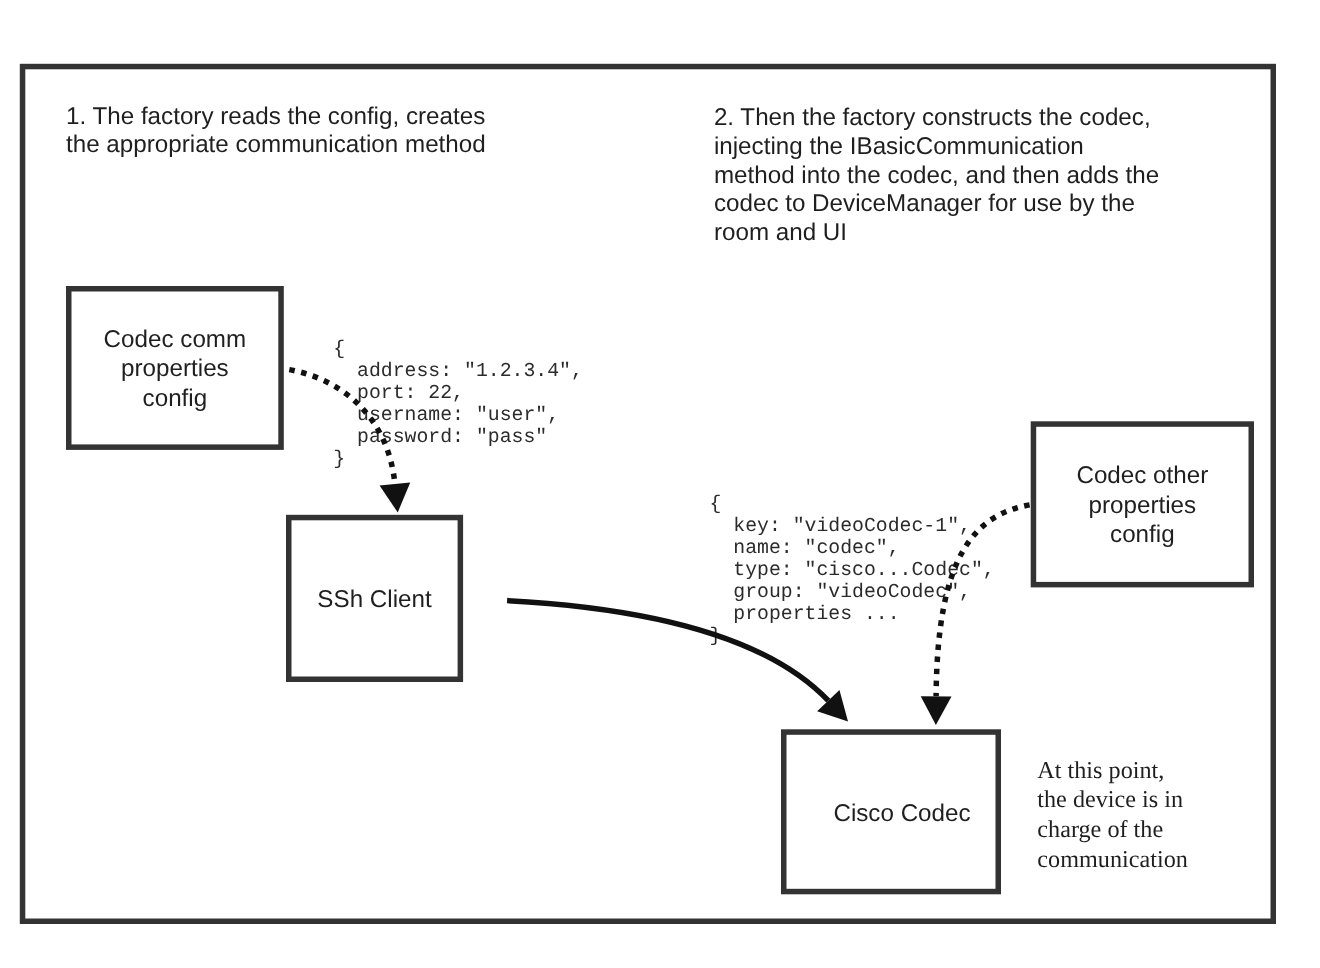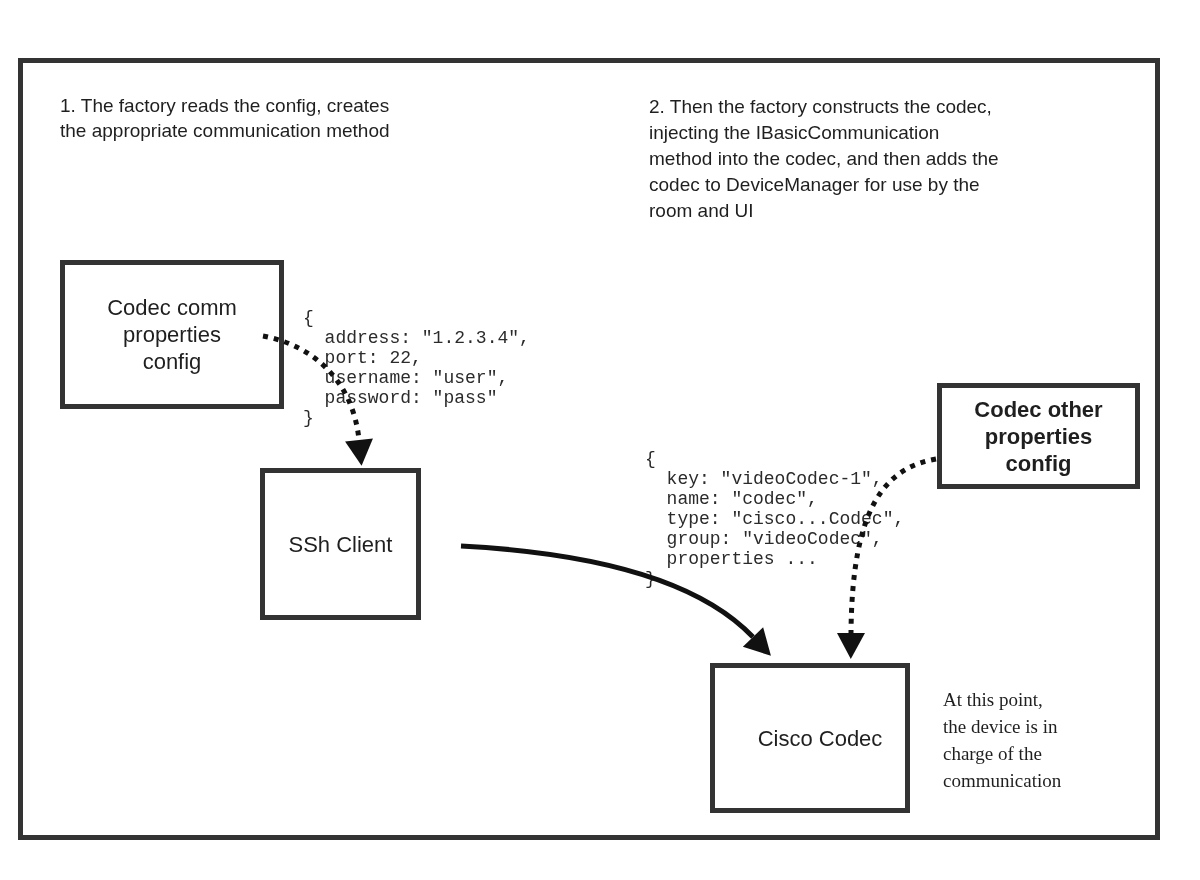--- a/index.html
+++ b/index.html
@@ -18,40 +18,40 @@
     overflow:hidden;
   }
   .frame{
     position:absolute;left:18px;top:58px;width:1142px;height:782px;
     border:5px solid var(--box-border);
     box-sizing:border-box;
   }
   .note{
     position:absolute;
     white-space:pre-line;
-    font-size:19px;
+    font-size:22px;
     line-height:25px;
     color:var(--ink);
   }
   #note1{left:60px;top:93px;}
   #note2{left:649px;top:94px;line-height:26px;}
   #annotation{left:943px;top:686px;line-height:27px;font-family:Liberation Serif, serif;}
   .box{
     position:absolute;
     box-sizing:border-box;
     border:5px solid var(--box-border);
     background:var(--bg);
     display:flex;align-items:center;justify-content:center;
     text-align:center;
     font-size:22px;line-height:27px;
     white-space:pre-line;
   }
-  #box-comm {left:60px; top:260px;width:224px;height:149px;}
+  #box-comm {left:60px; top:260px;width:198px;height:149px;}
   #box-ssh  {left:260px;top:468px;width:161px;height:152px;}
-  #box-other{left:937px;top:383px;width:203px;height:106px;font-weight:bold;}
+  #box-other{left:937px;top:383px;width:203px;height:151px;}
   #box-cisco{left:710px;top:663px;width:200px;height:150px;padding-left:20px;}
   .code{
     position:absolute;
     margin:0;
     font-family:"Liberation Mono", monospace;
     font-size:18px;
     line-height:20px;
     white-space:pre;
     color:#2b2b2b;
   }

